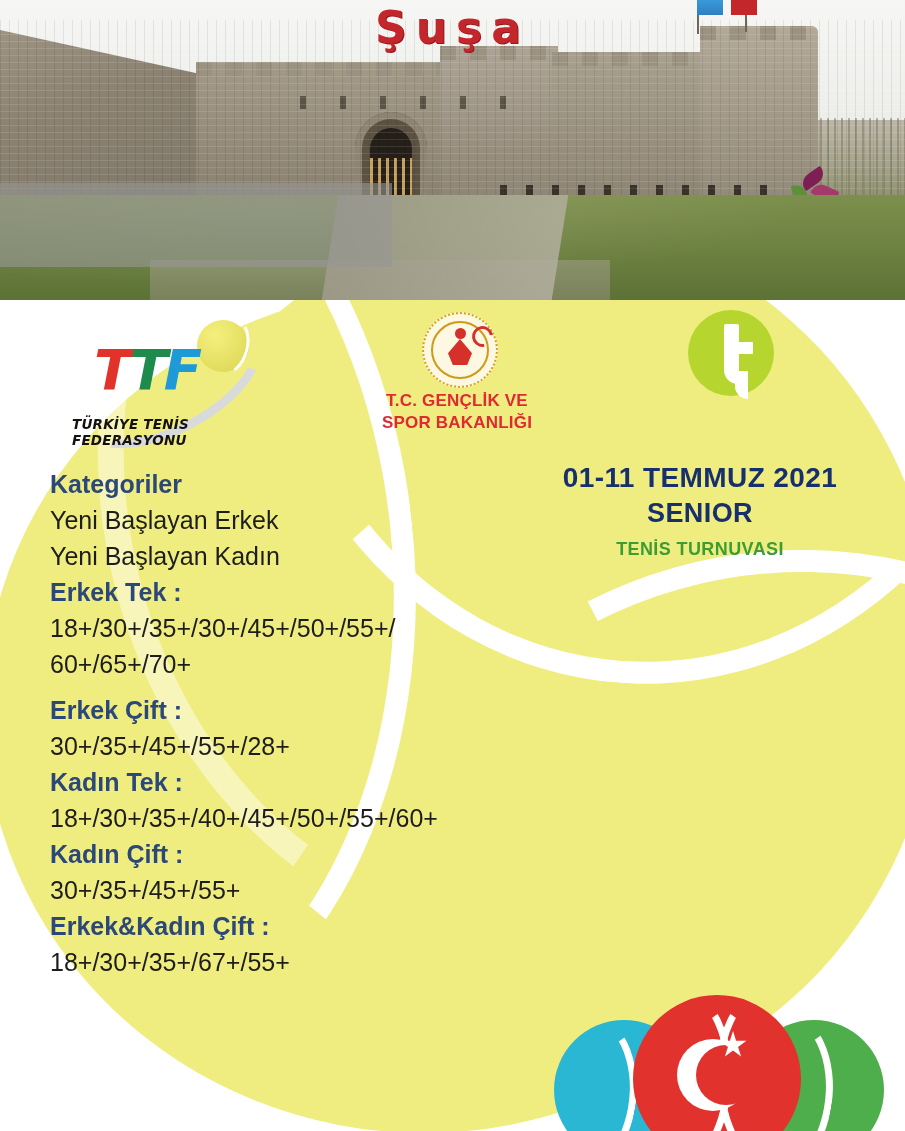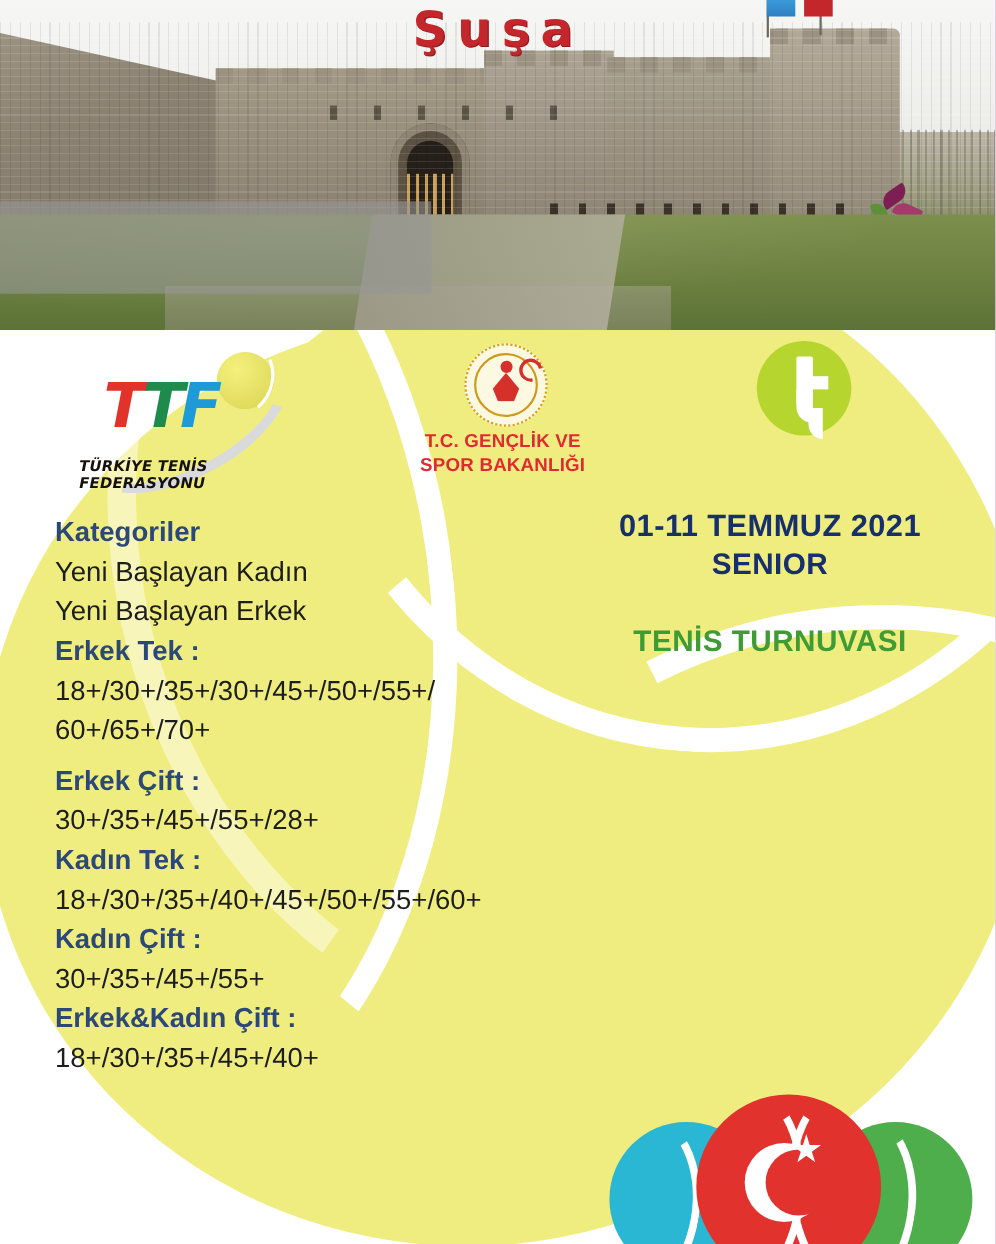--- a/index.html
+++ b/index.html
@@ -1,17 +1,17 @@
 <!DOCTYPE html>
 <html><head>
 <meta charset="utf-8">
 <style>
   html,body{margin:0;padding:0;background:#fff;}
   body{font-family:"Liberation Sans",sans-serif;}
-  .poster{position:relative;width:905px;height:1131px;overflow:hidden;background:#6d28d9;}
+  .poster{position:relative;width:905px;height:1131px;overflow:hidden;background:#3b82f6;}
 
   
   .photo{position:absolute;left:0;top:0;width:905px;height:300px;overflow:hidden;
          background:linear-gradient(#f2f2f0 0%, #eeeeec 38%, #e9e9e6 45%, #dfe2d6 55%, #8a9463 72%, #6f7f43 88%, #5e7036 100%);}
   
   .sky{position:absolute;left:0;top:0;width:905px;height:120px;
        background:linear-gradient(#f6f6f4,#ededea);}
   
   .hill-r{position:absolute;right:0;top:120px;width:150px;height:180px;
           background:linear-gradient(#b9b2a3,#8b8f6b 45%,#657a3c);opacity:.92;}
@@ -146,21 +146,21 @@
   
   .cats{position:absolute;left:50px;top:155px;width:470px;margin-top:11px;}
   .cat-h{color:#2b4878;font-weight:700;font-size:25px;line-height:36px;}
   .cat-p{color:#1d1d1b;font-weight:400;font-size:25px;line-height:36px;}
   .cat-sp{height:10px;}
 
   
   .dateblk{position:absolute;left:505px;top:160px;width:390px;text-align:center;}
   .d1{color:#17306b;font-weight:700;font-size:28px;line-height:36px;letter-spacing:.4px;}
   .d2{color:#17306b;font-weight:700;font-size:27px;line-height:35px;letter-spacing:.4px;}
-  .d3{color:#3f9c35;font-weight:700;font-size:27px;line-height:36px;letter-spacing:.4px;margin-top:34px;}
+  .d3{color:#3f9c35;font-weight:700;font-size:18px;line-height:36px;letter-spacing:.4px;}
 
   
   .balls{position:absolute;left:548px;top:690px;width:340px;height:200px;}
   .b{position:absolute;width:140px;height:140px;border-radius:50%;overflow:hidden;}
   .b-cyan{left:6px;top:30px;background:#29b7d4;}
   .b-green{left:196px;top:30px;background:#4fae4c;}
   .b-red{left:85px;top:5px;background:#e1322e;width:168px;height:168px;z-index:3;}
   .bseam{position:absolute;border:7px solid #fff;border-radius:50%;}
   .crescent{position:absolute;left:44px;top:44px;width:72px;height:72px;border-radius:50%;
      background:#fff;}
@@ -262,39 +262,39 @@
             <div class="tac-stem"></div>
             <div class="tac-foot"></div>
             <div class="tac-bar"></div>
           </div>
         </div>
       </div>
     </div>
 
     <div class="cats">
       <div class="cat-h">Kategoriler</div>
+      <div class="cat-p">Yeni Başlayan Erkek</div>
       <div class="cat-p">Yeni Başlayan Kadın</div>
-      <div class="cat-p">Yeni Başlayan Erkek</div>
 
       <div class="cat-h">Erkek Tek :</div>
       <div class="cat-p">18+/30+/35+/30+/45+/50+/55+/</div>
       <div class="cat-p">60+/65+/70+</div>
       <div class="cat-sp"></div>
 
       <div class="cat-h">Erkek Çift :</div>
       <div class="cat-p">30+/35+/45+/55+/28+</div>
 
       <div class="cat-h">Kadın Tek :</div>
       <div class="cat-p">18+/30+/35+/40+/45+/50+/55+/60+</div>
 
       <div class="cat-h">Kadın Çift :</div>
       <div class="cat-p">30+/35+/45+/55+</div>
 
       <div class="cat-h">Erkek&amp;Kadın Çift :</div>
-      <div class="cat-p">18+/30+/35+/45+/40+</div>
+      <div class="cat-p">18+/30+/35+/67+/55+</div>
     </div>
 
     <div class="dateblk">
       <div class="d1">01-11 TEMMUZ 2021</div>
       <div class="d2">SENIOR</div>
       <div class="d3">TENİS TURNUVASI</div>
     </div>
 
     <div class="balls">
       <div class="b b-cyan">

